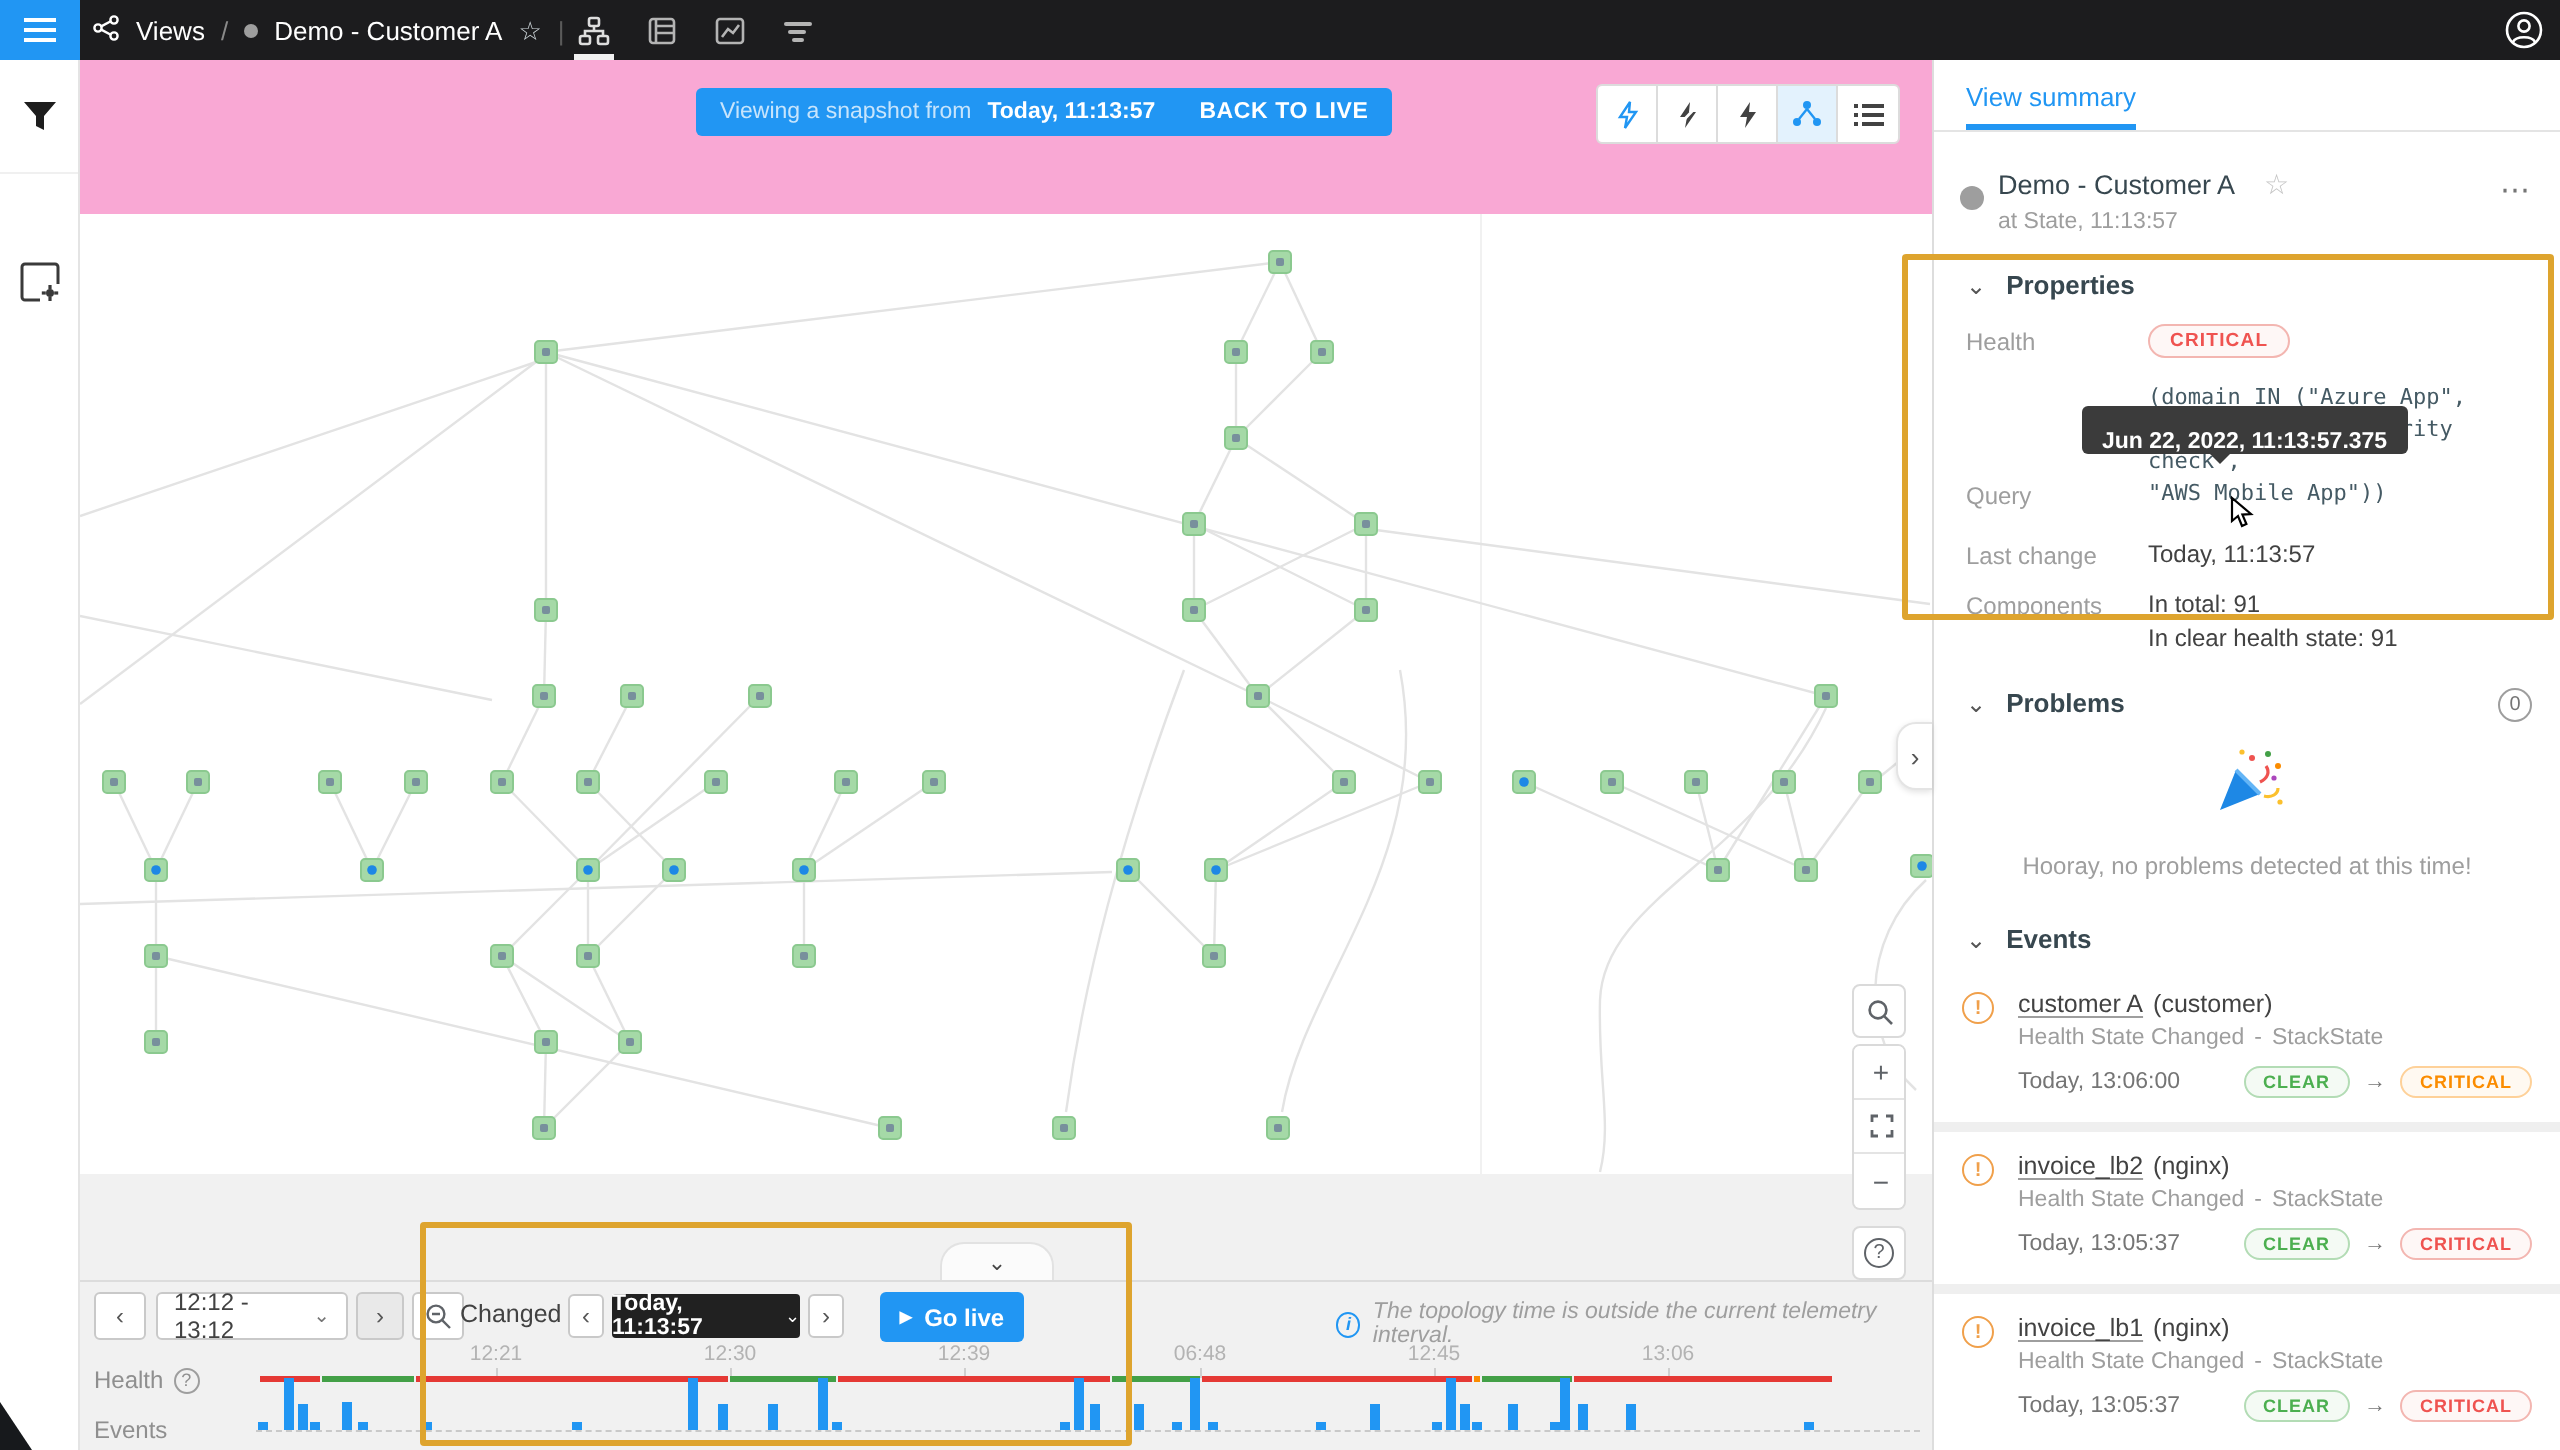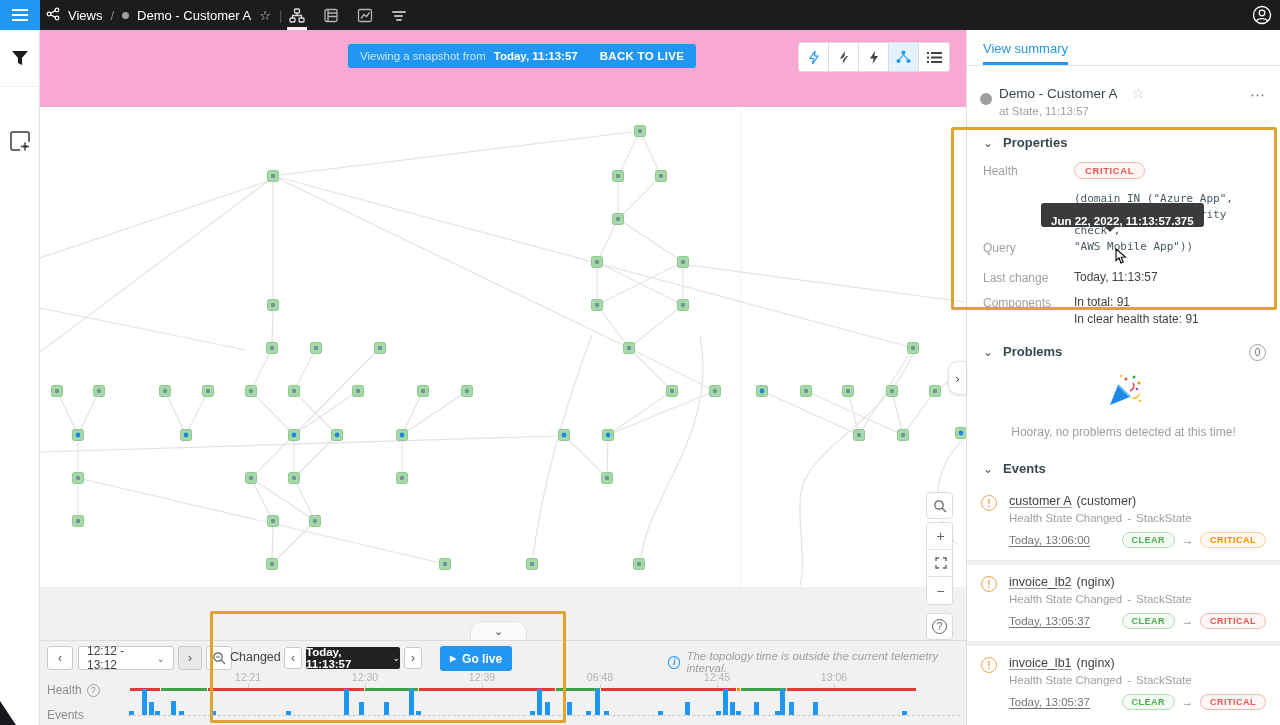--- a/index.html
+++ b/index.html
@@ -105,21 +105,21 @@
   .events-list { background:#efefef; }
   .ecard { position:relative; background:#fff; padding:10px 14px 12px 42px; margin-bottom:5px; }
   .ecard:last-child { margin-bottom:0; }
   .eicon { position:absolute; left:14px; top:11px; width:16px; height:16px; border:1.5px solid #f0a04b; border-radius:50%; color:#f0a04b; font-size:10px; font-weight:bold; display:flex; align-items:center; justify-content:center; }
   .eline1 { font-size:12.5px; color:#424242; }
   .ename { text-decoration:underline; text-underline-offset:2px; text-decoration-color:#9e9e9e; cursor:pointer; }
   .etype { margin-left:5px; }
   .eline2 { font-size:11.5px; color:#9e9e9e; margin-top:4px; }
   .eline2 .edash { margin:0 5px; }
   .eline3 { display:flex; align-items:center; margin-top:8px; font-size:11.5px; }
-  .etime { color:#757575; text-decoration:underline; text-underline-offset:2px; cursor:pointer; }
+  .etime { color:#757575; text-underline-offset:2px; cursor:pointer; }
   .ebadges { margin-left:auto; display:flex; align-items:center; gap:7px; }
   .badge { display:inline-block; padding:2px 9px; border-radius:10px; font-size:9px; font-weight:bold; letter-spacing:.5px; }
   .earrow { color:#757575; font-size:11px; }
 
   
   .ann { position:absolute; border:3px solid #dea42e; border-radius:2px; z-index:40; pointer-events:none; }
   .ann1 { left:951px; top:127px; width:326px; height:183px; }
   .ann2 { left:210px; top:611px; width:356px; height:112px; }
 </style>
 </head>

